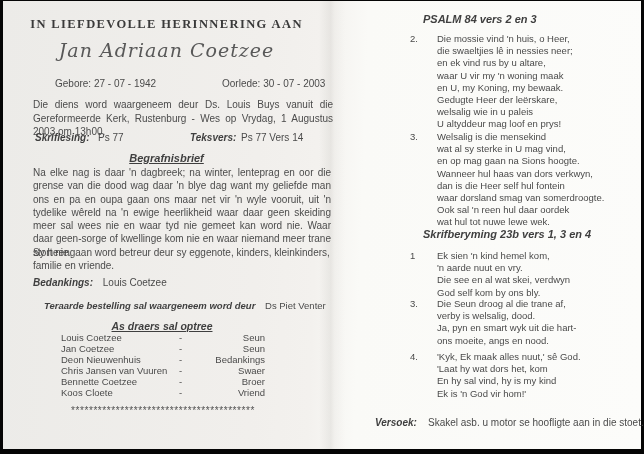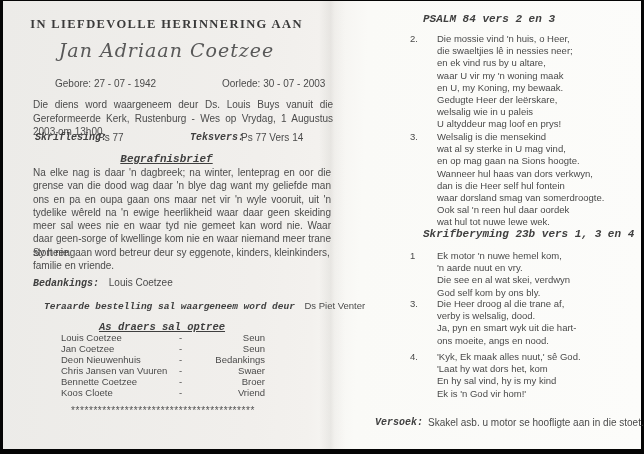--- a/index.html
+++ b/index.html
@@ -10,21 +10,21 @@
   .scan{
     position:absolute;left:3px;top:1px;width:638px;height:448px;
     background:linear-gradient(92deg,#ecebe8 0%,#f1efec 40%,#f3f1ee 49%,#fafaf7 56%,#fcfcfa 100%);
   }
   .gutter{
     position:absolute;left:316px;top:0;width:26px;height:448px;
     background:linear-gradient(90deg,rgba(0,0,0,0) 0%,rgba(110,105,98,0.10) 45%,rgba(150,145,138,0.06) 60%,rgba(0,0,0,0) 100%);
   }
   .abs{position:absolute;}
   .sans{font-family:"Liberation Sans",sans-serif;color:#4b4b4b;}
-  .bi{font-family:Liberation Mono, monospace;font-weight:bold;font-style:italic;color:#3f3f3f;}
+  .bi{font-family:Liberation Sans, sans-serif;font-weight:bold;font-style:italic;color:#3f3f3f;}
   .u{text-decoration:underline;}
   
   .lp-header{left:0;top:16px;width:327px;text-align:center;
     font-family:"Liberation Serif",serif;font-weight:bold;font-size:12.5px;
     letter-spacing:1.4px;color:#3a3a3a;}
   .lp-name{left:0;top:38px;width:327px;text-align:center;
     font-family:"DejaVu Serif",serif;font-style:italic;font-weight:400;
     font-size:19px;letter-spacing:1px;color:#585858;}
   .lp-dates{font-size:10px;top:77px;}
   .lp-service{left:30px;top:97px;width:300px;font-size:10px;line-height:13.5px;text-align:justify;}
@@ -159,31 +159,31 @@
         <div>Ook sal 'n reen hul daar oordek</div>
         <div>wat hul tot nuwe lewe wek.</div>
       </div>
     </div>
 
     <div class="abs bi rp-title" style="left:420px;top:227px;">Skrifberyming 23b vers 1, 3 en 4</div>
 
     <div class="abs verse" style="left:407px;top:249px;">
       <span class="vnum">1</span>
       <div class="vlines">
-        <div>Ek motor 'n nuwe hemel kom,</div>
+        <div>Ek sien 'n kind hemel kom,</div>
         <div>'n aarde nuut en vry.</div>
         <div>Die see en al wat skei, verdwyn</div>
         <div>God self kom by ons bly.</div>
       </div>
     </div>
 
     <div class="abs verse" style="left:407px;top:297px;">
       <span class="vnum">3.</span>
       <div class="vlines">
-        <div>Die Heer droog al die trane af,</div>
+        <div>Die Seun droog al die trane af,</div>
         <div>verby is welsalig, dood.</div>
         <div>Ja, pyn en smart wyk uit die hart-</div>
         <div>ons moeite, angs en nood.</div>
       </div>
     </div>
 
     <div class="abs verse" style="left:407px;top:350px;">
       <span class="vnum">4.</span>
       <div class="vlines">
         <div>'Kyk, Ek maak alles nuut,' sê God.</div>

